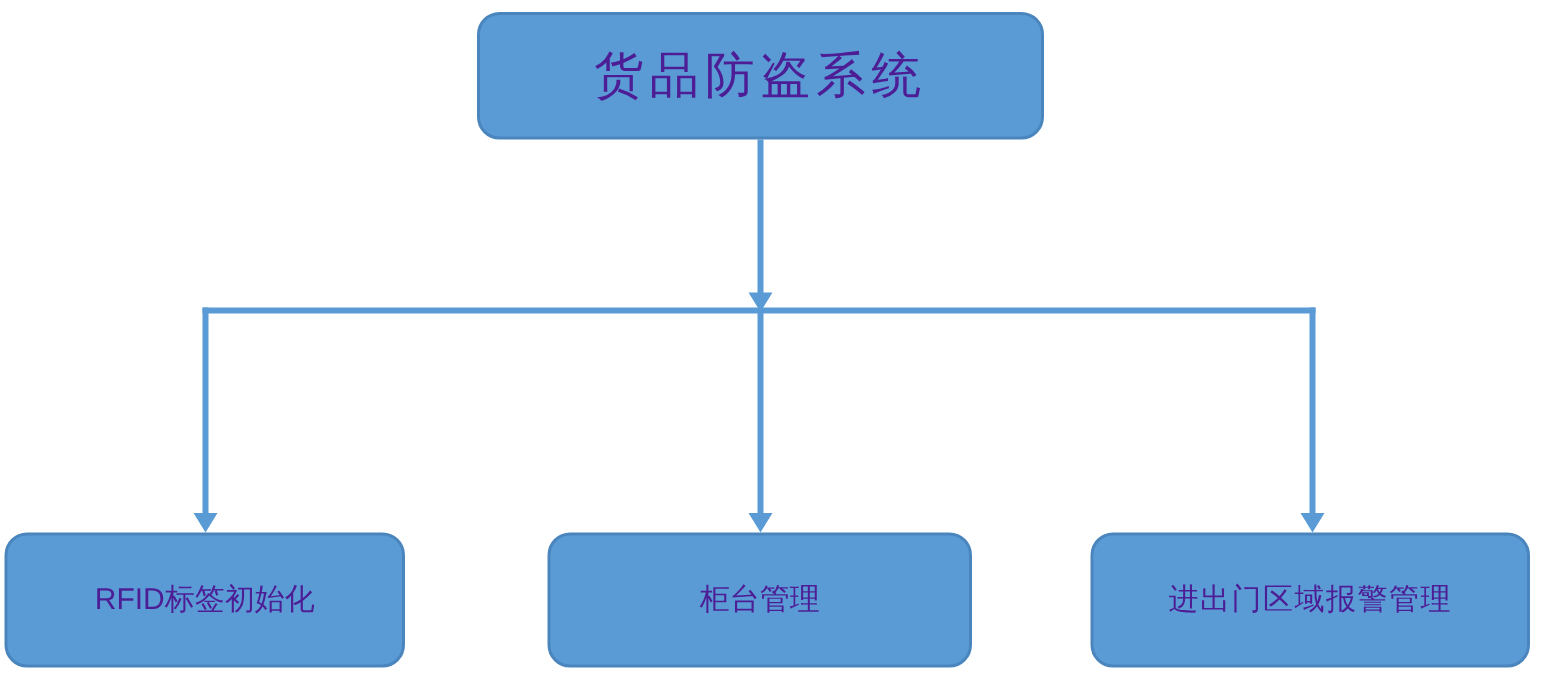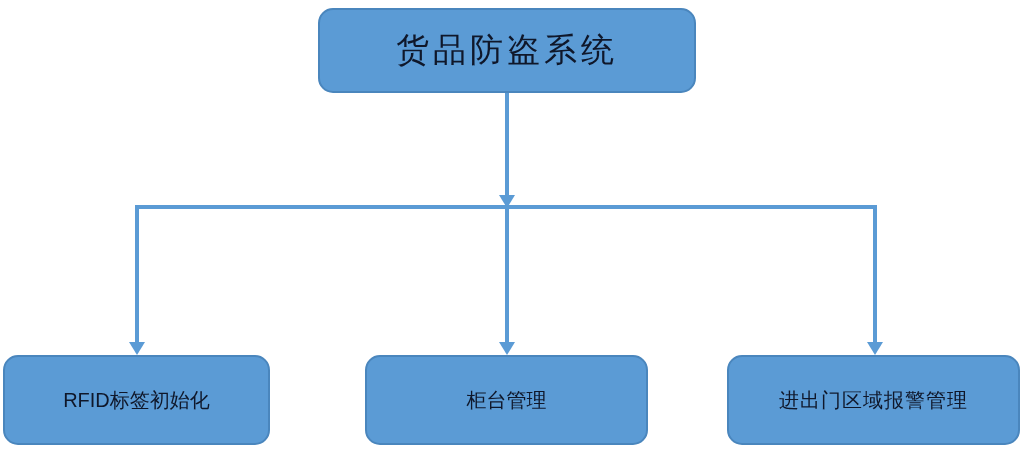--- a/index.html
+++ b/index.html
@@ -22,21 +22,21 @@
     width: 1030px;
     height: 453px;
     pointer-events: none;
   }
   .node {
     position: absolute;
     box-sizing: border-box;
     background: #5b9bd5;
     border: 2px solid #4a86bd;
     border-radius: 15px;
-    color: #0f172a;
+    color: #4c1d95;
     display: flex;
     align-items: center;
     justify-content: center;
     text-align: center;
     line-height: 1.1;
     white-space: nowrap;
   }
   .node-root {
     left: 318px;
     top: 8px;

